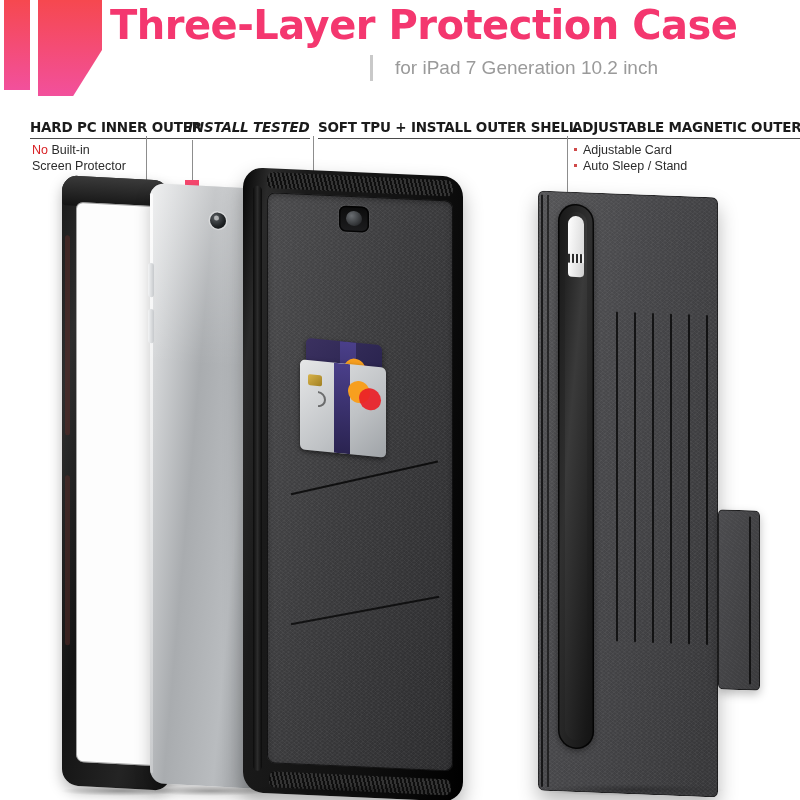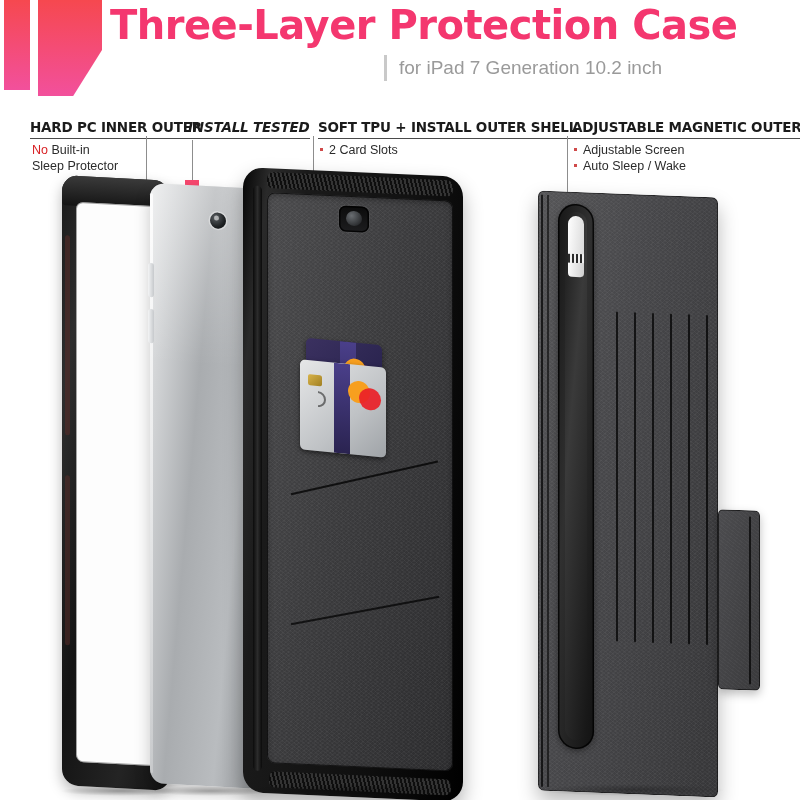--- a/index.html
+++ b/index.html
@@ -18,21 +18,21 @@
     background:linear-gradient(180deg,#f6484f 0%,#f2509c 100%);}
   .deco-bar.b1{left:4px;}
   .deco-poly{position:absolute;left:38px;top:0;width:64px;height:96px;
     background:linear-gradient(180deg,#f6484f 0%,#f2509c 100%);
     clip-path:polygon(0 0,100% 0,100% 52%,55% 100%,0 100%);}
 
   .title{position:absolute;left:110px;top:2px;width:670px;
     font-size:40px;font-weight:bold;letter-spacing:-0.5px;
     color:#f4376f;white-space:nowrap;font-family:"DejaVu Sans",sans-serif;}
 
-  .subwrap{position:absolute;left:384px;top:55px;display:flex;align-items:center;gap:12px;}
+  .subwrap{position:absolute;left:370px;top:55px;display:flex;align-items:center;gap:22px;}
   .sub-divider{width:3px;height:26px;background:#c9c9c9;}
   .subtitle{font-size:19px;color:#9a9a9a;white-space:nowrap;font-weight:normal;}
 
   
   .callout{position:absolute;}
   .callout .cap{
     font-size:13.5px;font-weight:bold;color:#1b1b1b;letter-spacing:-0.2px;
     white-space:nowrap;font-family:"DejaVu Sans",sans-serif;
     padding-bottom:3px;border-bottom:1.4px solid #4a4a4a;display:inline-block;}
   .callout .body{padding-top:4px;padding-left:2px;}
@@ -184,46 +184,43 @@
 
   <div class="subwrap">
     <div class="sub-divider"></div>
     <div class="subtitle">for iPad 7 Generation 10.2 inch</div>
   </div>
 
   <div class="callout" style="left:30px;top:118px;">
     <div class="cap">HARD PC INNER OUTER</div>
     <div class="body">
       <div class="line"><span class="red">No</span><span> Built-in</span></div>
-      <div class="line"><span>Sleep Protector</span></div>
+      <div class="line"><span>Screen Protector</span></div>
     </div>
   </div>
   <div class="vline" style="left:146px;top:136px;height:48px;"></div>
   <div class="marker" style="left:139px;top:182px;"></div>
 
   <div class="callout" style="left:188px;top:118px;font-style:italic;">
     <div class="cap">INSTALL TESTED</div>
   </div>
   <div class="vline" style="left:192px;top:140px;height:42px;"></div>
   <div class="marker" style="left:185px;top:180px;"></div>
 
   <div class="callout" style="left:318px;top:118px;">
     <div class="cap">SOFT TPU + INSTALL OUTER SHELL</div>
-    <div class="body">
-      <div class="line"><span class="bullet"></span><span>2 Card Slots</span></div>
-    </div>
   </div>
   <div class="vline" style="left:313px;top:136px;height:42px;"></div>
   <div class="marker" style="left:306px;top:176px;"></div>
 
   <div class="callout" style="left:572px;top:118px;">
     <div class="cap">ADJUSTABLE MAGNETIC OUTER</div>
     <div class="body">
-      <div class="line"><span class="bullet"></span><span>Adjustable Screen</span></div>
-      <div class="line"><span class="bullet"></span><span>Auto Sleep / Wake</span></div>
+      <div class="line"><span class="bullet"></span><span>Adjustable Card</span></div>
+      <div class="line"><span class="bullet"></span><span>Auto Sleep / Stand</span></div>
     </div>
   </div>
   <div class="vline" style="left:567px;top:136px;height:88px;"></div>
   <div class="marker" style="left:560px;top:222px;"></div>
 
   <div class="art">
 
     <div class="pcshell">
       <div class="topbar"></div>
       <div class="cut"></div>

